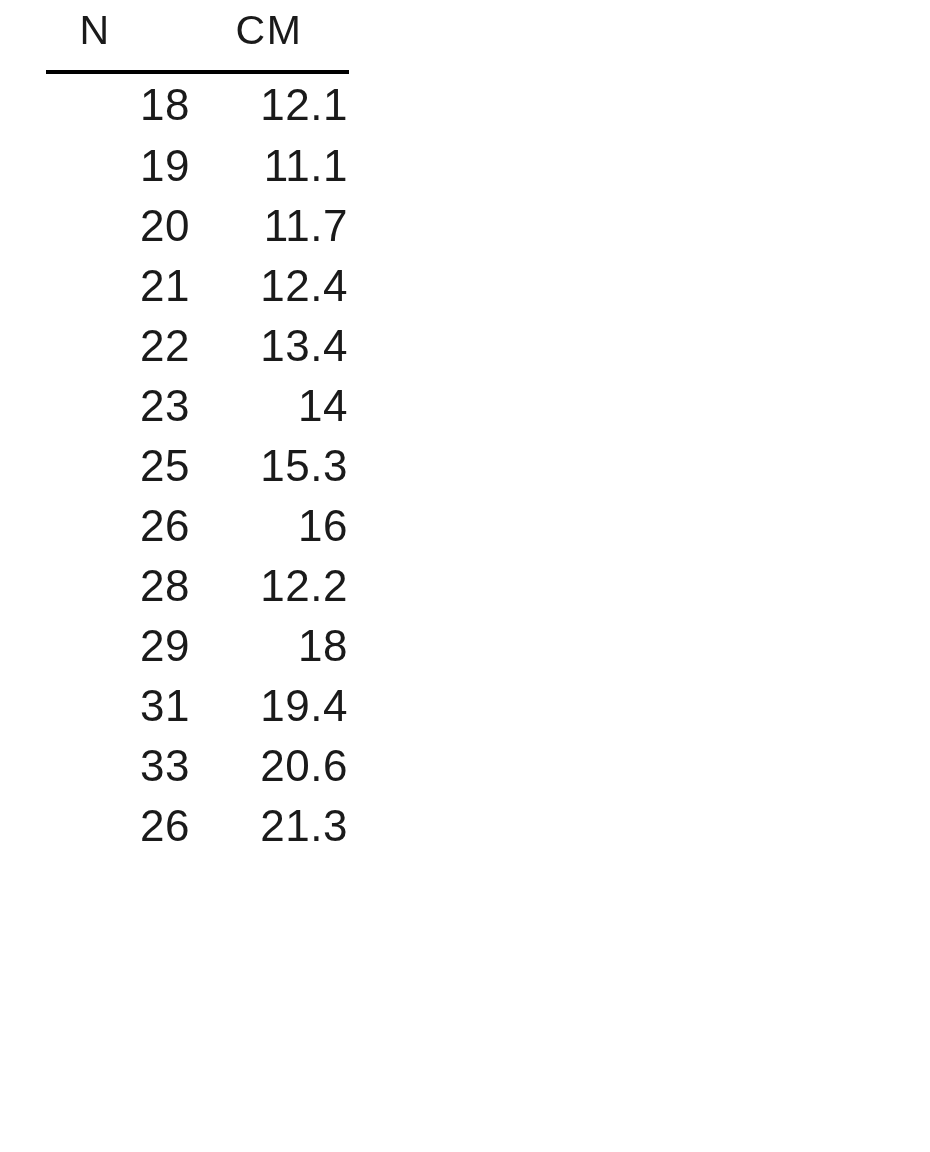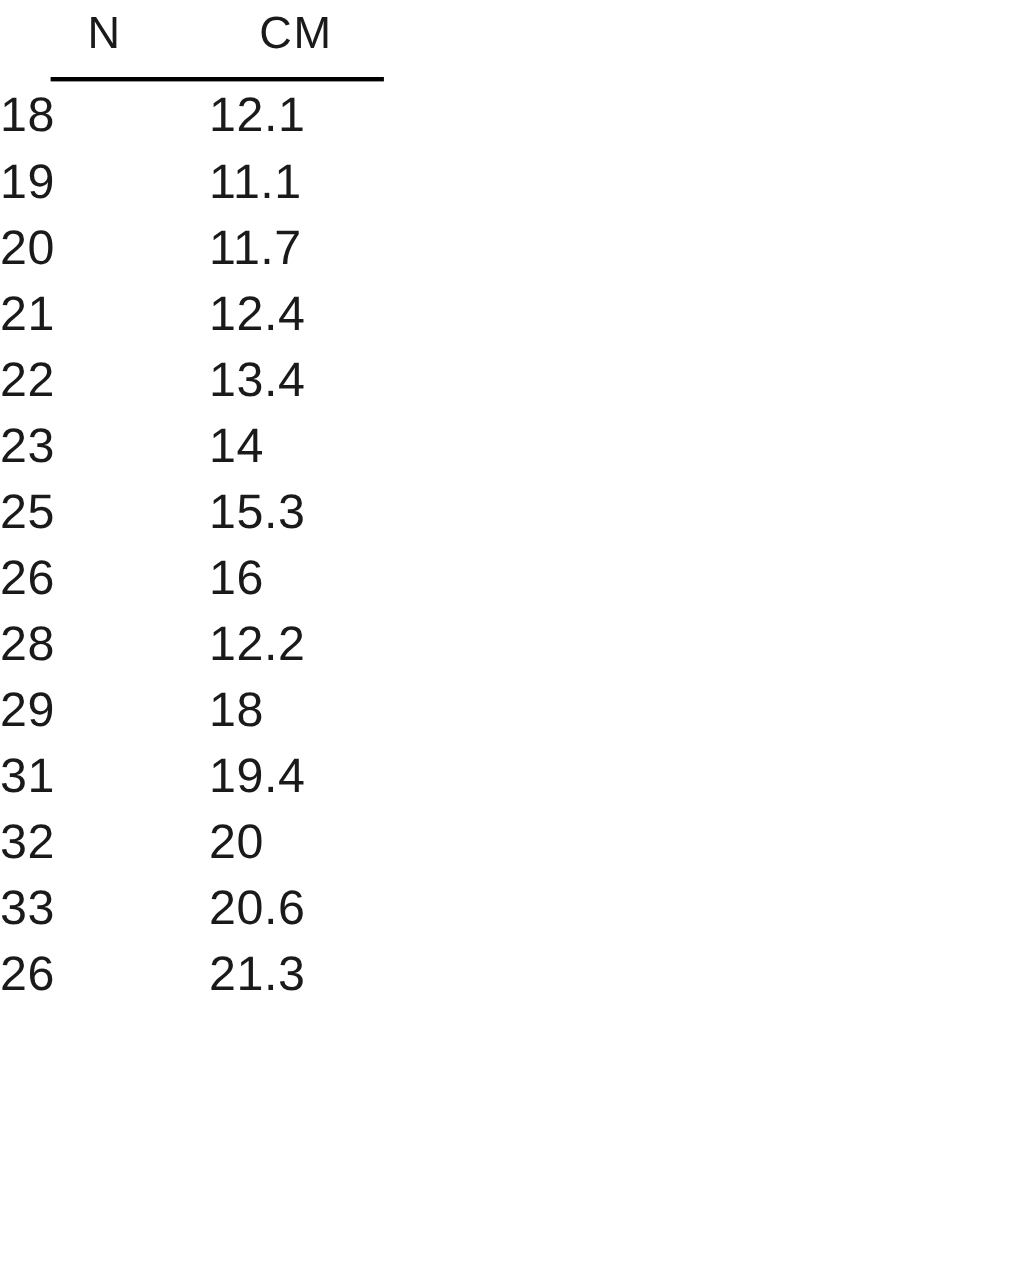--- a/index.html
+++ b/index.html
@@ -79,21 +79,21 @@
   }
 
   tbody td {
     padding: 0;
     margin: 0;
     font-weight: 300;
     font-size: 44px;
     line-height: 60px;
     height: 60px;
     letter-spacing: 0.5px;
-    text-align: left;
+    text-align: right;
     vertical-align: middle;
     color: #1a1a1a;
     border: 0;
     white-space: nowrap;
   }
 
   tbody td.pad-cell { font-size: 0; }
 
   tbody tr:first-child td { height: 62px; line-height: 62px; }
 </style>
@@ -173,25 +173,20 @@
             <td>29</td>
             <td>18</td>
             <td class="pad-cell"></td>
           </tr>
           <tr>
             <td>31</td>
             <td>19.4</td>
             <td class="pad-cell"></td>
           </tr>
           <tr>
-            <td>32</td>
-            <td>20</td>
-            <td class="pad-cell"></td>
-          </tr>
-          <tr>
             <td>33</td>
             <td>20.6</td>
             <td class="pad-cell"></td>
           </tr>
           <tr>
             <td>26</td>
             <td>21.3</td>
             <td class="pad-cell"></td>
           </tr>
         </tbody>

